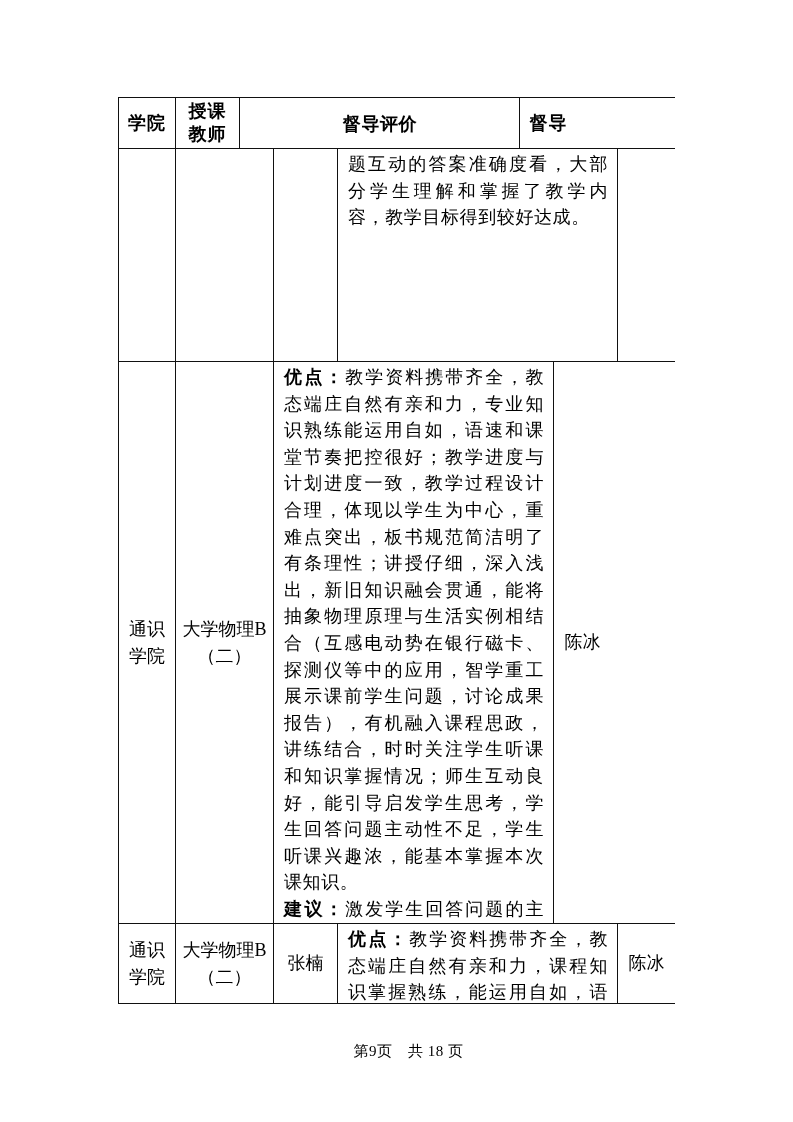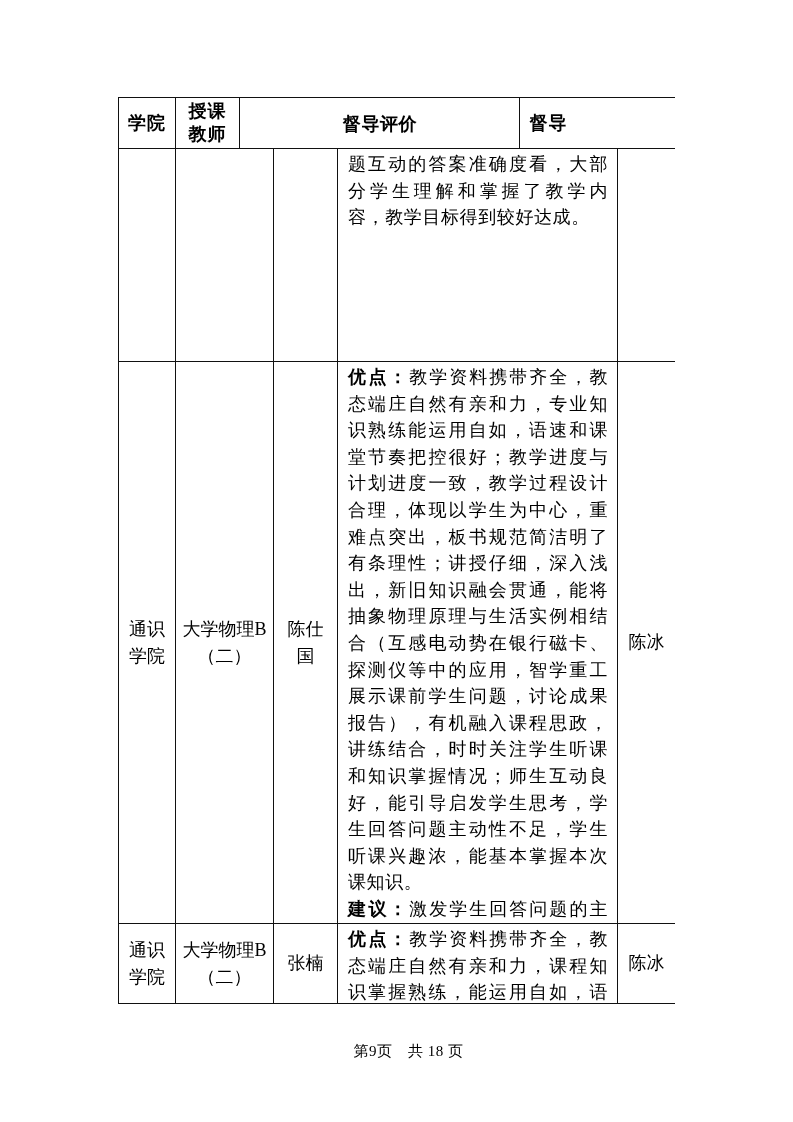--- a/index.html
+++ b/index.html
@@ -93,21 +93,20 @@
           <div class="cell c-course"></div>
           <div class="cell c-teacher"></div>
           <div class="cell c-eval">
             <p>题互动的答案准确度看，大部分学生理解和掌握了教学内容，教学目标得到较好达成。</p>
           </div>
           <div class="cell c-sup"></div>
         </div>
         <div class="trow row-1">
           <div class="cell c-college">通识学院</div>
           <div class="cell c-course">大学物理B（二）</div>
-          <div class="cell c-teacher">陈仕国</div>
           <div class="cell c-eval">
             <p><b>优点：</b>教学资料携带齐全，教态端庄自然有亲和力，专业知识熟练能运用自如，语速和课堂节奏把控很好；教学进度与计划进度一致，教学过程设计合理，体现以学生为中心，重难点突出，板书规范简洁明了有条理性；讲授仔细，深入浅出，新旧知识融会贯通，能将抽象物理原理与生活实例相结合（互感电动势在银行磁卡、探测仪等中的应用，智学重工展示课前学生问题，讨论成果报告），有机融入课程思政，讲练结合，时时关注学生听课和知识掌握情况；师生互动良好，能引导启发学生思考，学生回答问题主动性不足，学生听课兴趣浓，能基本掌握本次课知识。</p>
             <p><b>建议：</b>激发学生回答问题的主动性；督促学生课后自主复习完成练习并考核。</p>
           </div>
           <div class="cell c-sup">陈冰</div>
         </div>
         <div class="trow row-2">
           <div class="cell c-college">通识学院</div>
           <div class="cell c-course">大学物理B（二）</div>
           <div class="cell c-teacher">张楠</div>

